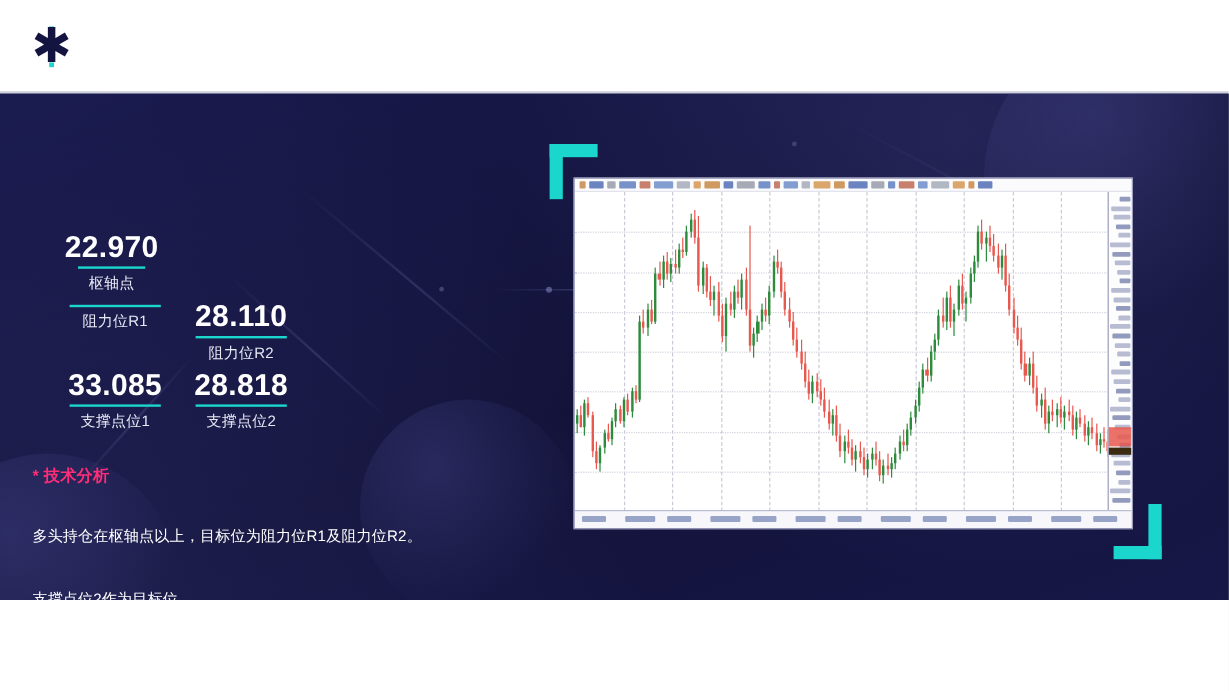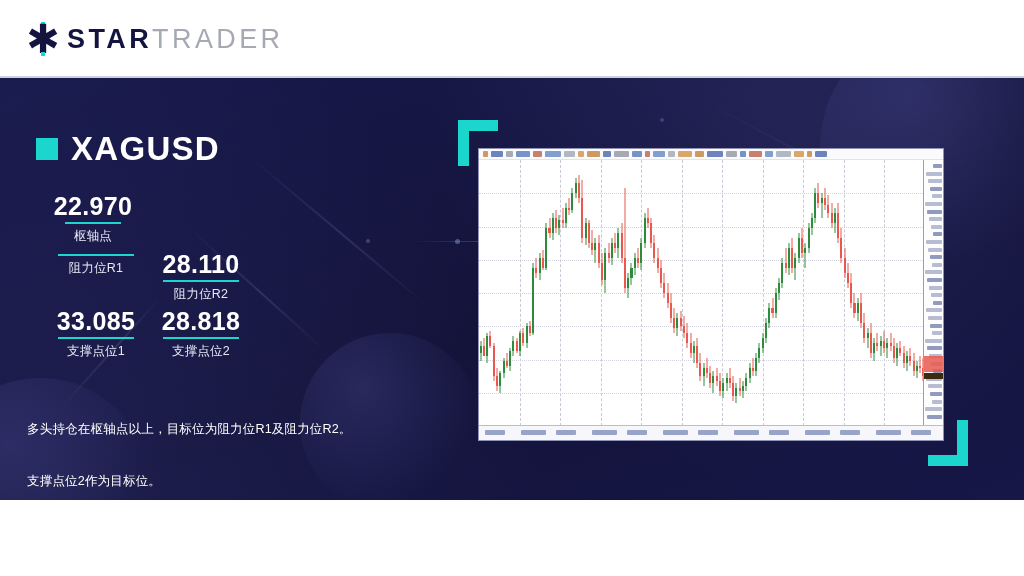--- a/index.html
+++ b/index.html
@@ -117,23 +117,20 @@
 
 <div class="page">
 
   <div class="header">
     <div class="logo-wrap">
       <div class="logo-mark">
         <div class="dot-t"></div>
         <div class="ast">✱</div>
         <div class="dot-b"></div>
       </div>
-      <div class="logo-text">
-        <span class="s1">STAR</span><span class="s2">TRADER</span>
-      </div>
     </div>
   </div>
   <div class="header-rule"></div>
 
   <div class="panel">
 
     <div class="streak" style="left:250px;top:78px;width:230px;transform:rotate(40deg);"></div>
     <div class="streak" style="left:190px;top:150px;width:180px;transform:rotate(42deg);"></div>
     <div class="streak" style="left:60px;top:330px;width:150px;transform:rotate(-48deg);"></div>
     <div class="streak" style="left:700px;top:20px;width:260px;transform:rotate(28deg);opacity:.5;"></div>
@@ -141,24 +138,20 @@
     <div class="blob" style="left:820px;top:-60px;width:260px;height:260px;"></div>
     <div class="blob" style="left:-70px;top:300px;width:220px;height:220px;"></div>
     <div class="dotline" style="left:410px;top:163px;width:130px;"></div>
     <div class="minidot" style="left:455px;top:161px;"></div>
     <div class="minidot" style="left:366px;top:161px;width:4px;height:4px;opacity:.7;"></div>
     <div class="minidot" style="left:660px;top:40px;width:4px;height:4px;opacity:.6;"></div>
     <div class="minidot" style="left:905px;top:95px;width:4px;height:4px;opacity:.5;"></div>
 
     <div class="left">
 
-      <div class="title-row">
-        <div class="title-sq"></div>
-        <div class="title-txt">XAGUSD</div>
-      </div>
 
       <div class="stat s-pivot">
         <div class="val">22.970</div>
         <div class="ul"></div>
         <div class="lbl">枢轴点</div>
       </div>
 
       <div class="stat s-r1">
         <div class="ul"></div>
         <div class="lbl">阻力位R1</div>
@@ -176,20 +169,21 @@
         <div class="lbl">支撑点位1</div>
       </div>
 
       <div class="stat s-s2">
         <div class="val">28.818</div>
         <div class="ul"></div>
         <div class="lbl">支撑点位2</div>
       </div>
 
       <div class="analysis">
+        <div class="a-head">* 技术分析</div>
         <div class="a-body">多头持仓在枢轴点以上，目标位为阻力位R1及阻力位R2。</div>
         <div class="a-body">支撑点位2作为目标位。</div>
       </div>
     </div>
 
     <div class="brk brk-tl-v" style="top:42px;"></div>
     <div class="brk brk-tl-h" style="top:42px;"></div>
     <div class="brk brk-br-v" style="top:342px;"></div>
     <div class="brk brk-br-h" style="top:377px;"></div>
 

